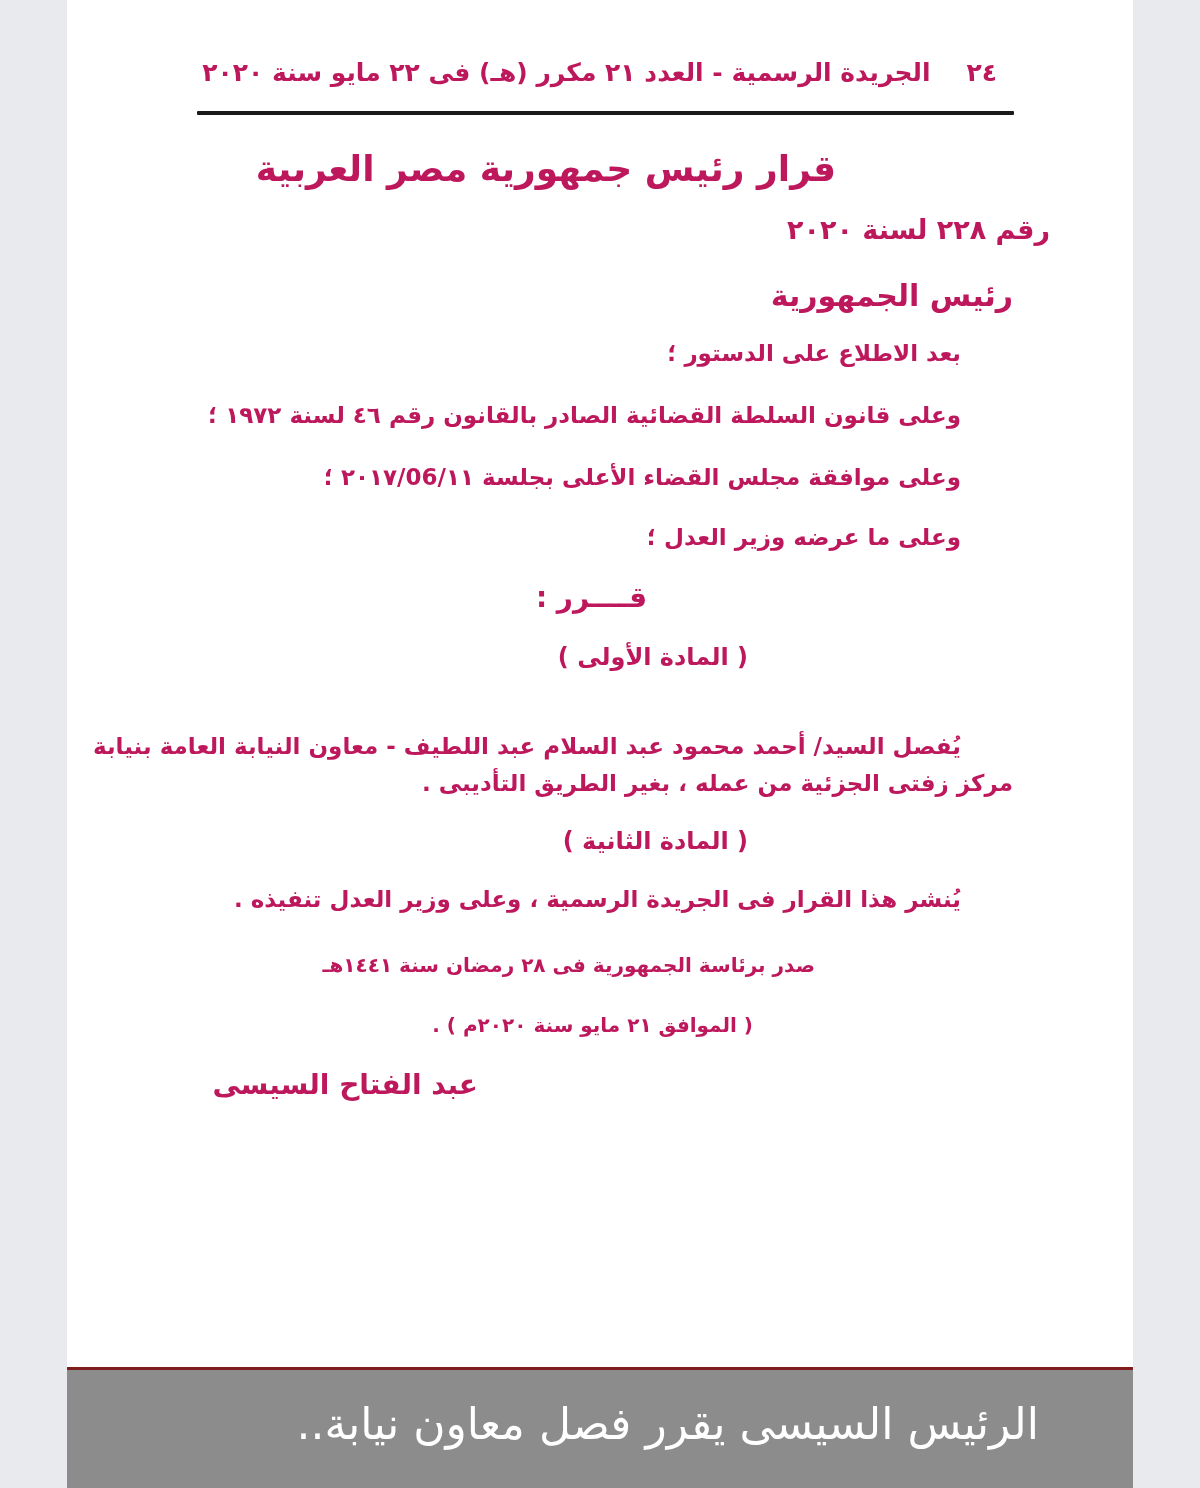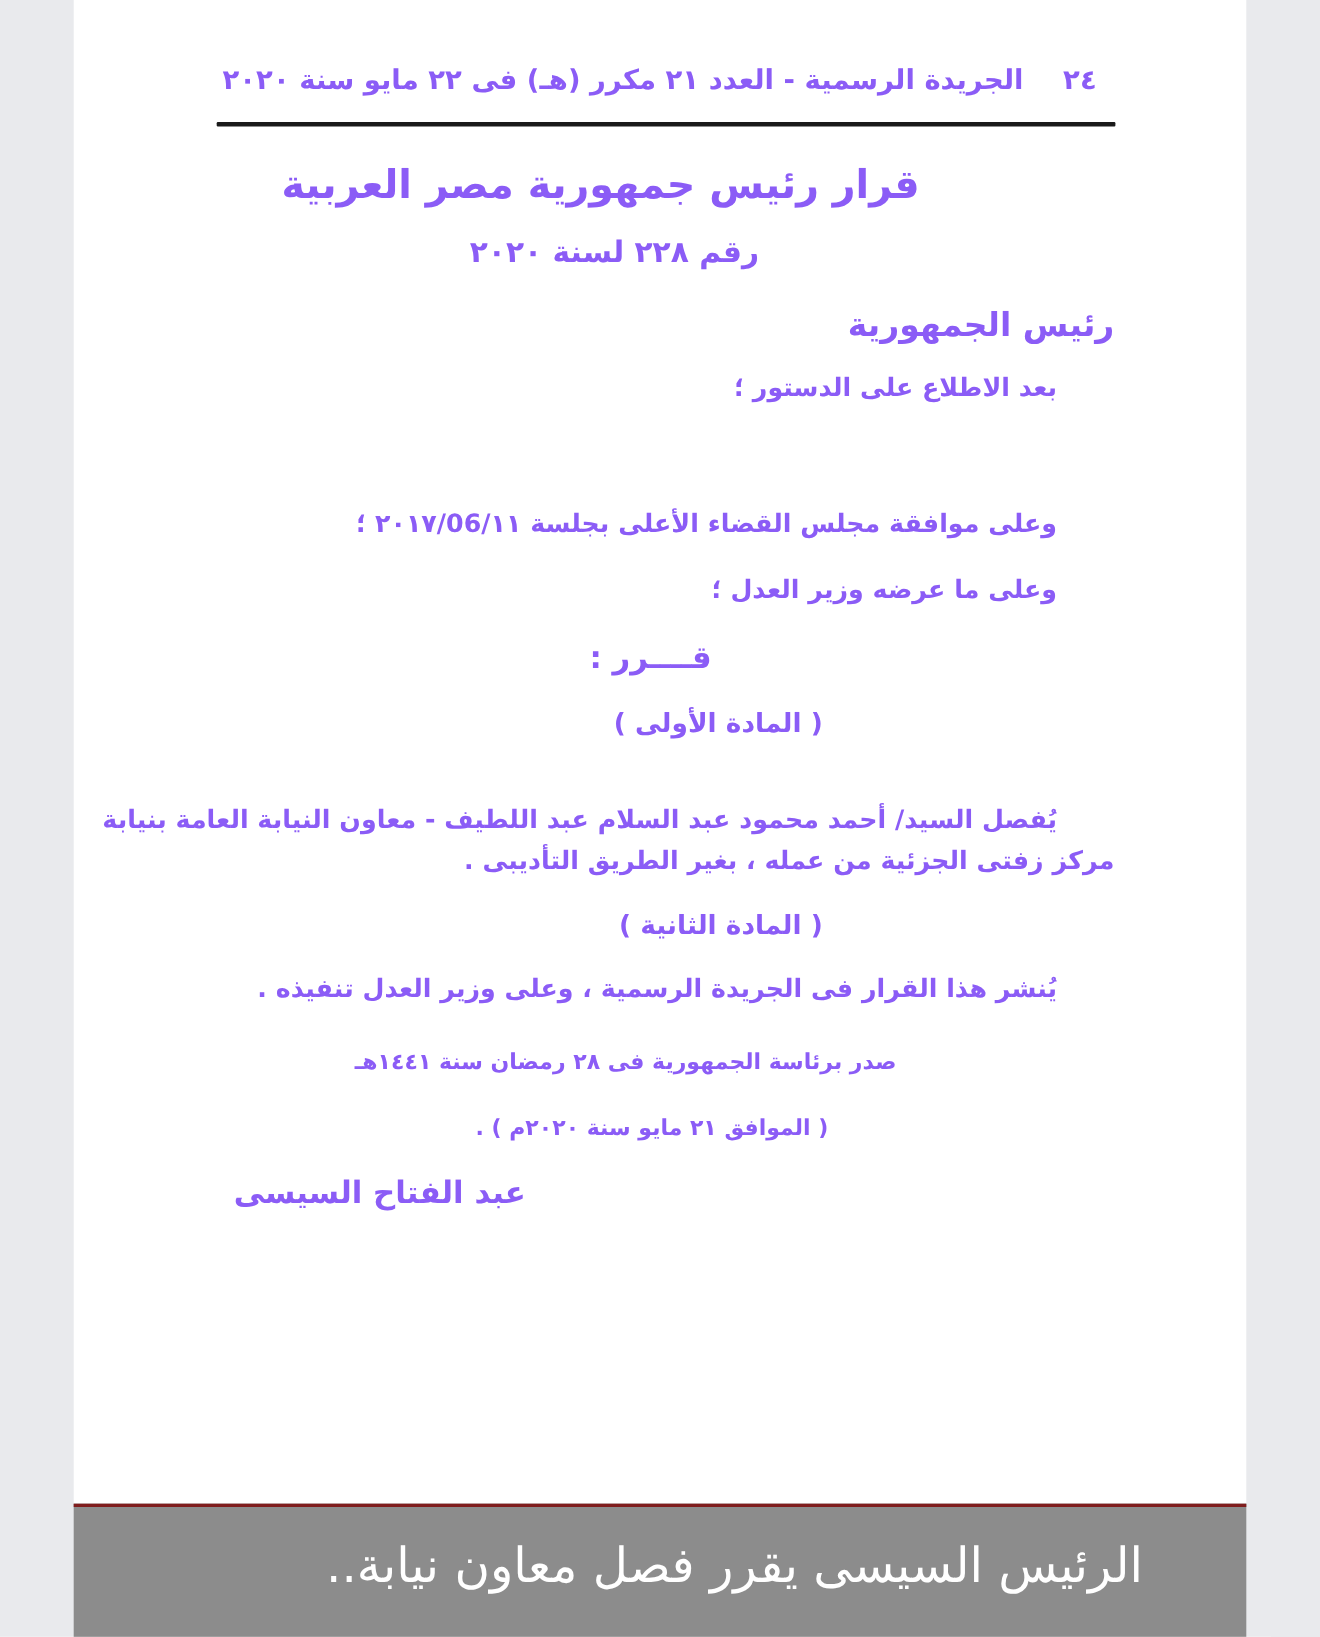--- a/index.html
+++ b/index.html
@@ -22,21 +22,21 @@
       height: 1367px;
       background: #ffffff;
     }
     .doc {
       position: absolute;
       left: 0;
       top: 0;
       width: 100%;
       height: 100%;
       direction: rtl;
-      color: #8b5cf6;
+      color: #be185d;
     }
     .line {
       position: absolute;
       white-space: nowrap;
       font-weight: bold;
       direction: rtl;
       unicode-bidi: plaintext;
     }
     .header-line {
       right: 136px;
@@ -69,20 +69,21 @@
       top: 148px;
       font-size: 36px;
       padding-right: 108px;
       font-weight: 900;
     }
     .title-num {
       top: 214px;
       font-size: 27px;
       padding-right: 83px;
       font-weight: 900;
+      text-align: right;
     }
     .body-text {
       font-size: 23px;
     }
     .l-president { right: 120px; top: 278px; font-size: 30px; font-weight: 900; }
     .l-1 { right: 172px; top: 340px; }
     .l-2 { right: 172px; top: 402px; }
     .l-3 { right: 172px; top: 464px; }
     .l-4 { right: 172px; top: 524px; }
     .l-decided { right: 486px; top: 581px; font-size: 28px; font-weight: 700; margin-left: 28px; }
@@ -129,20 +130,21 @@
     </div>
 
     <div class="rule"></div>
 
     <div class="title title-main">قرار رئيس جمهورية مصر العربية</div>
     <div class="title title-num">رقم ٢٢٨ لسنة ٢٠٢٠</div>
 
     <div class="line l-president">رئيس الجمهورية</div>
 
     <div class="line body-text l-1">بعد الاطلاع على الدستور ؛</div>
+    <div class="line body-text l-2">وعلى قانون السلطة القضائية الصادر بالقانون رقم ٤٦ لسنة ١٩٧٢ ؛</div>
     <div class="line body-text l-3">وعلى موافقة مجلس القضاء الأعلى بجلسة ٢٠١٧/06/١١ ؛</div>
     <div class="line body-text l-4">وعلى ما عرضه وزير العدل ؛</div>
 
     <div class="line l-decided">قــــرر :</div>
 
     <div class="line l-art1">( المادة الأولى )</div>
     <div class="line body-text l-5">يُفصل السيد/ أحمد محمود عبد السلام عبد اللطيف - معاون النيابة العامة بنيابة</div>
     <div class="line body-text l-6">مركز زفتى الجزئية من عمله ، بغير الطريق التأديبى .</div>
 
     <div class="line l-art2">( المادة الثانية )</div>

